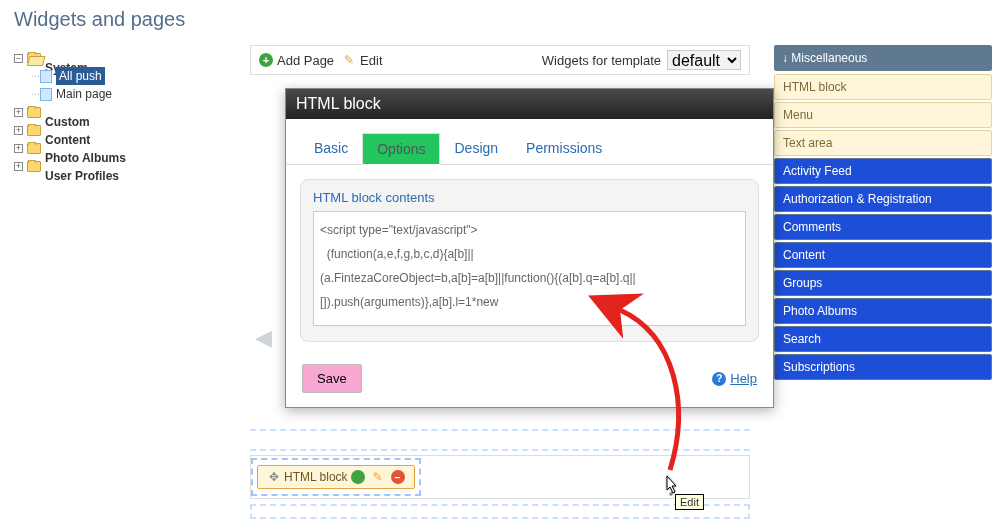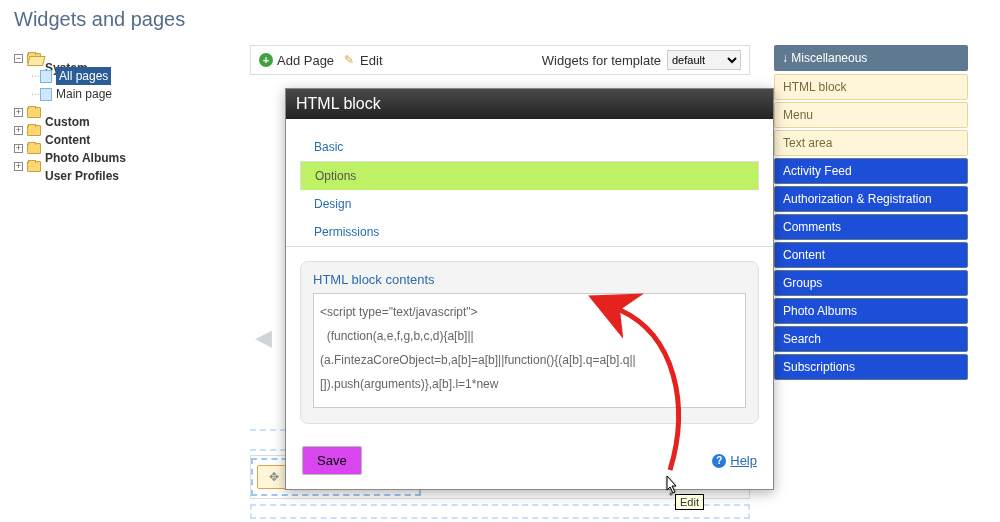--- a/index.html
+++ b/index.html
@@ -27,24 +27,24 @@
   .indent1 { padding-left: 17px; }
   
   
   .center-col { position: relative; width: 500px; }
   .toolbar { border: 1px solid #ddd; background: #fff; height: 30px; display: flex; align-items: center; padding: 0 8px; font-size: 13px; }
   .toolbar .spacer { flex: 1; }
   .add-btn { display: inline-flex; align-items: center; margin-right: 8px; cursor: pointer; }
   .plus-circle { width: 14px; height: 14px; border-radius: 50%; background: #3fa33f; color: #fff; display: inline-flex; align-items: center; justify-content: center; font-size: 11px; font-weight: bold; margin-right: 4px; }
   .edit-btn-top { display: inline-flex; align-items: center; cursor: pointer; }
   .pencil { width: 14px; height: 14px; display: inline-flex; align-items: center; justify-content: center; margin-right: 4px; color: #e6a23c; font-size: 12px; }
-  .select-default { margin-left: 6px; border: 1px solid #ccc; width: 74px; height: 20px; font-size: 11px; background: #f3f3f3; }
-  
-  
-  .right-col { width: 194px; margin-left: 24px; }
+  .select-default { margin-left: 6px; border: 1px solid #ccc; width: 74px; height: 20px; font-size: 16px; background: #f3f3f3; }
+  
+  
+  .right-col { width: 218px; margin-left: 24px; }
   .cat-header { background: #5f7991; color: #fff; font-size: 12px; padding: 6px 8px; margin-bottom: 3px; border-radius: 2px; }
   .cat-item { background: #fff6da; border: 1px solid #e9d59a; font-size: 12px; padding: 5px 8px; margin-bottom: 2px; border-radius: 2px; color: #7a6a3a; }
   .cat-item.blue { background: #1d4ed8; border: 1px solid #5f7991; color: #fff; }
   .cat-gap { height: 12px; }
   
   
   .dashed-zone { border: 2px dashed #c8e0ff; height: 22px; margin-top: 354px; border-left: none; border-right: none; }
   
   
   .footer-row { border: 1px solid #ddd; height: 44px; margin-top: 4px; display: flex; align-items: center; background: #fff; }
@@ -53,29 +53,29 @@
   .widget-chip { background: #fff6da; border: 1px solid #e6a23c; border-radius: 2px; height: 24px; display: flex; align-items: center; padding: 0 6px; font-size: 12px; color: #6e561f; }
   .chip-icon { display: inline-flex; align-items: center; justify-content: center; width: 14px; height: 14px; margin: 0 3px; }
   .move-icon { color: #8a8a8a; font-size: 12px; }
   .green-pencil-circle { width: 14px; height: 14px; border-radius: 50%; background: #3fa33f; display: inline-block; }
   .close-red { width: 14px; height: 14px; border-radius: 50%; background: #e05535; color: #fff; font-size: 10px; display: inline-flex; align-items: center; justify-content: center; font-weight: bold; }
   .dashed-zone2 { border: 2px dashed #c8e0ff; height: 15px; margin-top: 5px; }
   
   
   .modal { position: absolute; left: 285px; top: 88px; width: 489px; background: #fff; border: 1px solid #888; box-shadow: 0 3px 12px rgba(0,0,0,0.3); z-index: 50; }
   .modal-title { background: linear-gradient(#4a4a4a, #222); color: #fff; font-size: 16px; padding: 6px 10px; }
-  .modal-tabs { display: flex; border-bottom: 1px solid #ddd; padding: 14px 14px 0 14px; font-size: 12px; flex-direction: column; }
+  .modal-tabs { display: flex; border-bottom: 1px solid #ddd; padding: 14px 14px 0 14px; font-size: 14px; }
   .modal-tab { padding: 7px 14px; color: #2b6cb0; cursor: pointer; }
-  .modal-tab.active { border: 1px solid #ddd; border-bottom: 1px solid #fff; margin-bottom: -1px; color: #555; background: #bef264; }
+  .modal-tab.active { border: 1px solid #ddd; border-bottom: 1px solid #fff; margin-bottom: -1px; color: #555; background: #22c55e; }
   .modal-body { padding: 14px; }
   .field-box { border: 1px solid #e0e0e0; background: #f4f4f4; padding: 10px 12px 12px 12px; border-radius: 8px; }
   .field-label { color: #2b6cb0; font-size: 13px; margin-bottom: 6px; }
   .textarea { width: 100%; height: 115px; border: 1px solid #ccc; background: #fff; font-family: Verdana, Tahoma, sans-serif; font-size: 12px; padding: 6px; color: #666; line-height: 2; resize: none; overflow-y: scroll; }
   .modal-footer { display: flex; align-items: center; padding: 8px 16px 14px 16px; }
-  .save-btn { border: 1px solid #bbb; background: #d946ef; padding: 6px 14px; font-size: 13px; border-radius: 2px; cursor: pointer; }
+  .save-btn { border: 1px solid #bbb; background: #f9a8d4; padding: 6px 14px; font-size: 13px; border-radius: 2px; cursor: pointer; }
   .help-link { margin-left: auto; display: inline-flex; align-items: center; color: #2b6cb0; font-size: 13px; text-decoration: underline; cursor: pointer; }
   .help-icon { width: 14px; height: 14px; border-radius: 50%; background: #2b7bda; color: #fff; display: inline-flex; align-items: center; justify-content: center; font-size: 10px; font-weight: bold; margin-right: 4px; text-decoration: none; }
   
   
   .big-pointer { position: absolute; left: 255px; top: 325px; color: #cfd4d9; font-size: 22px; z-index: 1; }
   
   
   .cursor { position: absolute; left: 661px; top: 474px; z-index: 200; pointer-events: none; }
   .cursor svg { filter: drop-shadow(0 0 1px rgba(0,0,0,0.4)); }
   .tooltip { position: absolute; left: 675px; top: 494px; background: #ffffe1; border: 1px solid #000; font-size: 11px; padding: 1px 4px; z-index: 200; }
@@ -92,21 +92,21 @@
 
   <div class="tree">
     <div class="tree-item">
       <span class="tree-toggle">−</span>
       <span class="folder-icon folder-open"></span>
       <span class="tree-label bold">System</span>
     </div>
     <div class="tree-item indent1">
       <span class="tree-dots">⋯</span>
       <span class="page-icon"></span>
-      <span class="tree-label selected">All pages</span>
+      <span class="tree-label selected">All push</span>
     </div>
     <div class="tree-item indent1">
       <span class="tree-dots">⋯</span>
       <span class="page-icon"></span>
       <span class="tree-label">Main page</span>
     </div>
     <div class="tree-item">
       <span class="tree-toggle">+</span>
       <span class="folder-icon folder-closed"></span>
       <span class="tree-label bold">Custom</span>

